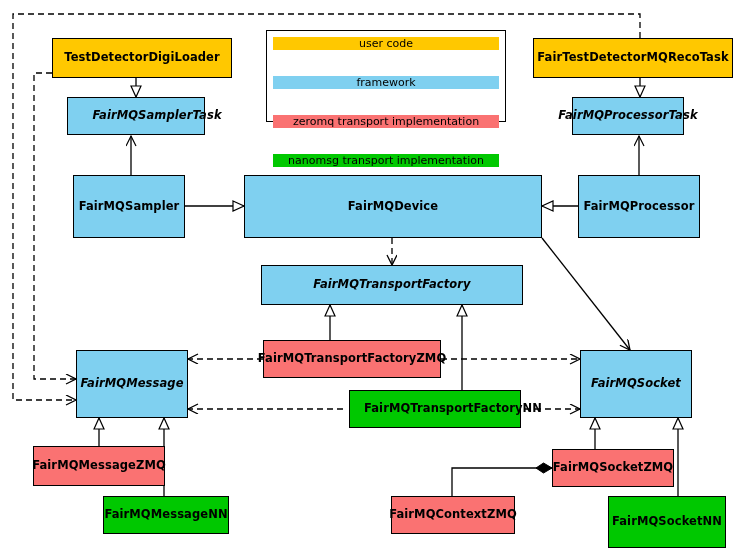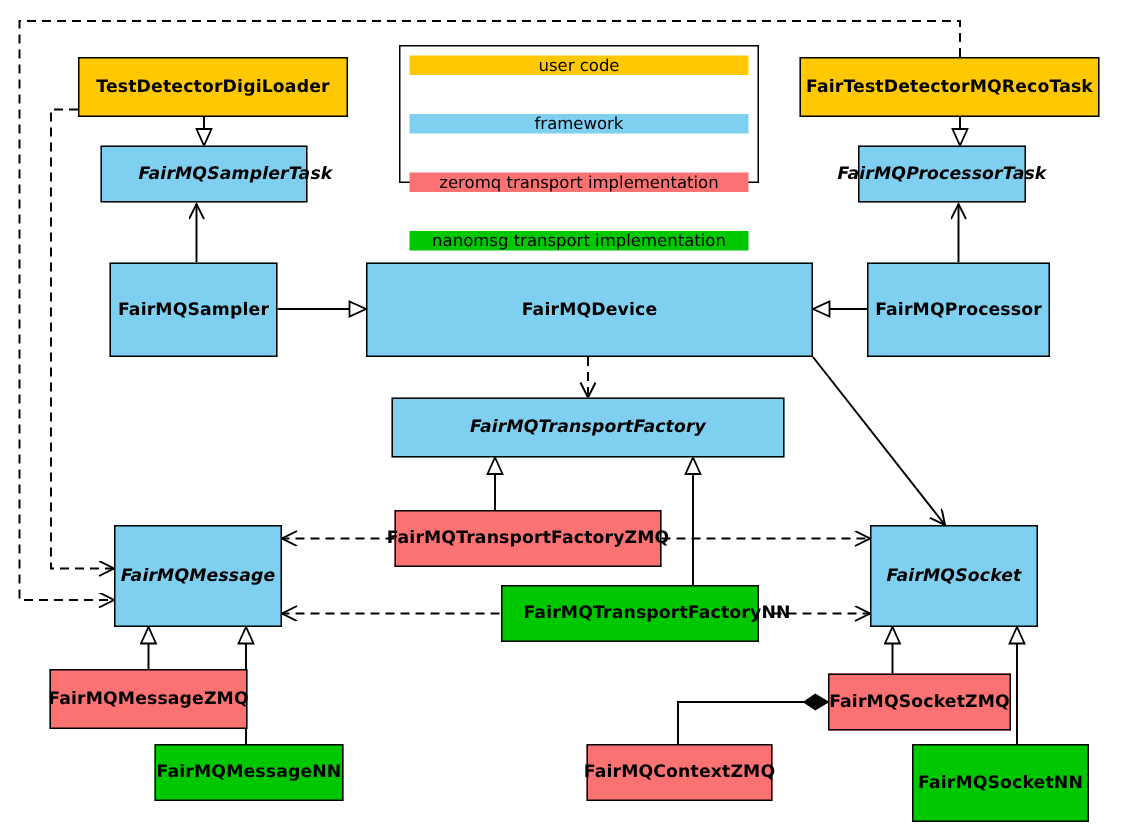--- a/index.html
+++ b/index.html
@@ -106,20 +106,20 @@
   <div class="node c-user" style="left:533px;top:38px;width:200px;height:40px;">FairTestDetectorMQRecoTask</div>
   <div class="node c-fw abstract" style="left:67px;top:97px;width:138px;height:38px;padding-left:42px;">FairMQSamplerTask</div>
   <div class="node c-fw abstract" style="left:572px;top:97px;width:112px;height:38px;">FairMQProcessorTask</div>
   <div class="node c-fw" style="left:73px;top:175px;width:112px;height:63px;">FairMQSampler</div>
   <div class="node c-fw" style="left:244px;top:175px;width:298px;height:63px;">FairMQDevice</div>
   <div class="node c-fw" style="left:578px;top:175px;width:122px;height:63px;">FairMQProcessor</div>
   <div class="node c-fw abstract" style="left:261px;top:265px;width:262px;height:40px;">FairMQTransportFactory</div>
   <div class="node c-fw abstract" style="left:76px;top:350px;width:112px;height:68px;">FairMQMessage</div>
   <div class="node c-fw abstract" style="left:580px;top:350px;width:112px;height:68px;">FairMQSocket</div>
   <div class="node c-zmq" style="left:263px;top:340px;width:178px;height:38px;">FairMQTransportFactoryZMQ</div>
-  <div class="node c-nn" style="left:334px;top:390px;width:172px;height:38px;padding-left:36px;">FairMQTransportFactoryNN</div>
+  <div class="node c-nn" style="left:349px;top:390px;width:172px;height:38px;padding-left:36px;">FairMQTransportFactoryNN</div>
   <div class="node c-zmq" style="left:33px;top:446px;width:132px;height:40px;">FairMQMessageZMQ</div>
   <div class="node c-nn" style="left:103px;top:496px;width:126px;height:38px;">FairMQMessageNN</div>
   <div class="node c-zmq" style="left:552px;top:449px;width:122px;height:38px;">FairMQSocketZMQ</div>
   <div class="node c-nn" style="left:608px;top:496px;width:118px;height:52px;">FairMQSocketNN</div>
   <div class="node c-zmq" style="left:391px;top:496px;width:124px;height:38px;">FairMQContextZMQ</div>
 
 </div>
 
 </body></html>

